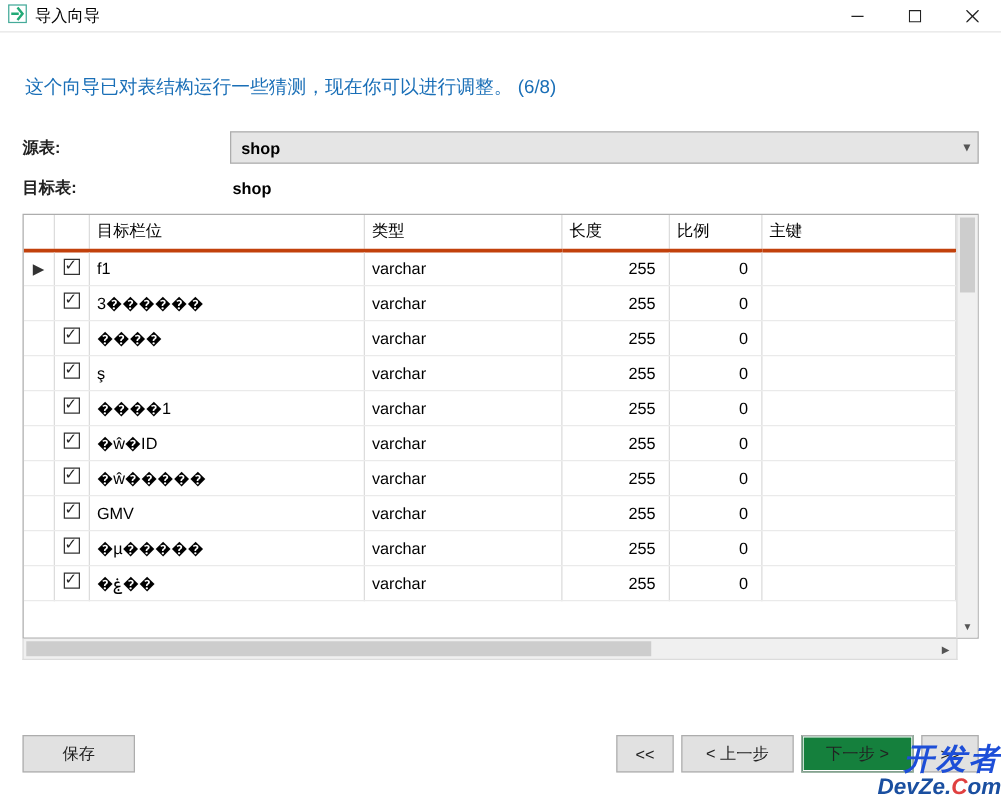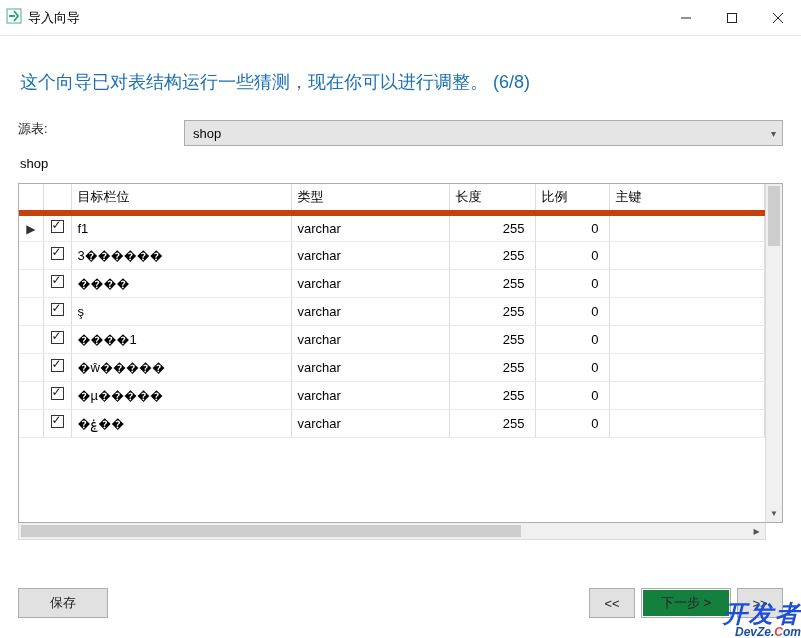--- a/index.html
+++ b/index.html
@@ -1,42 +1,42 @@
 <!DOCTYPE html>
 <html><head>
 <meta charset="utf-8">
 <style>
 * { box-sizing: border-box; margin: 0; padding: 0; }
 body { font-family: "Microsoft YaHei", "Segoe UI", sans-serif; font-size: 13px; background: #fff; width: 801px; height: 638px; overflow: hidden; position: relative; }
 
-.titlebar { height: 36px; display: flex; align-items: center; justify-content: space-between; border-bottom: 1px solid #e5e5e5; padding-left: 6px; }
+.titlebar { height: 26px; display: flex; align-items: center; justify-content: space-between; border-bottom: 1px solid #e5e5e5; padding-left: 6px; }
 .titlebar .left { display: flex; align-items: center; gap: 6px; }
 .titlebar .wincontrols { display: flex; }
 .titlebar .wincontrols div { width: 46px; height: 32px; display: flex; align-items: center; justify-content: center; color: #333; }
 
-.wizard-text { color: #1a6fb7; font-size: 18px; padding: 34px 13px 0 20px; }
+.wizard-text { color: #1a6fb7; font-size: 15px; padding: 34px 13px 0 20px; }
 
 .form-area { padding: 26px 18px 0 18px; }
-.form-row { display: flex; margin-bottom: 10px; }
+.form-row { display: flex; align-items: center; margin-bottom: 10px; font-weight: bold; }
 .form-row .lbl { width: 166px; color: #222; }
 .form-row .select { flex: 1; height: 26px; border: 1px solid #adadad; background: #e5e5e5; display: flex; align-items: center; justify-content: space-between; padding: 0 6px 0 8px; }
 .form-row .select .arrow { font-size: 10px; color: #555; }
 .form-row .static { flex: 1; padding-left: 2px; }
 
 .grid-wrap { margin: 12px 18px 0 18px; border: 1px solid #adadad; height: 340px; display: flex; }
 .grid-body { flex: 1; overflow: hidden; position: relative; }
 .scrollbar-v { width: 17px; background: #f0f0f0; border-left: 1px solid #dcdcdc; position: relative; }
 .scrollbar-v .thumb { position: absolute; top: 2px; left: 2px; right: 2px; height: 60px; background: #cdcdcd; }
 .scrollbar-v .arrow { position: absolute; left: 0; right: 0; height: 17px; display: flex; align-items: center; justify-content: center; font-size: 8px; color: #555; }
 .scrollbar-v .arrow.up { top: 0; }
 .scrollbar-v .arrow.down { bottom: 0; }
 
 .grid { border-collapse: collapse; width: 100%; table-layout: fixed; }
 .grid th, .grid td { border-right: 1px solid #dcdcdc; border-bottom: 1px solid #eaeaea; padding: 4px 6px; text-align: left; font-weight: normal; height: 28px; overflow: hidden; white-space: nowrap; }
-.grid th { background: #fff; border-bottom: 6px solid #c2410c; }
+.grid th { background: #fff; border-bottom: 3px solid #c2410c; }
 .grid .col-indicator { width: 24px; text-align: center; }
 .grid .col-check { width: 28px; text-align: center; }
 .grid .col-name { width: 220px; }
 .grid .col-type { width: 158px; }
 .grid .col-len { width: 86px; text-align: right; padding-right: 10px; }
 .grid .col-scale { width: 74px; text-align: right; padding-right: 10px; }
 .grid .col-pk { width: auto; }
 .grid th.col-len, .grid th.col-scale { text-align: left; }
 .chk { display: inline-block; width: 13px; height: 13px; border: 1px solid #333; position: relative; }
 .chk.on::after { content: "✓"; position: absolute; top: -3px; left: 0; font-size: 12px; color: #222; }
@@ -49,21 +49,21 @@
 .bottom-scroll .arrow.r { right: 0; }
 
 .button-row { position: absolute; bottom: 20px; left: 18px; right: 18px; display: flex; justify-content: space-between; align-items: center; }
 .button-row .right { display: flex; gap: 6px; }
 .btn { min-width: 90px; height: 30px; border: 1px solid #adadad; background: #e1e1e1; display: flex; align-items: center; justify-content: center; padding: 4px 14px; color: #222; }
 .btn.small { min-width: 46px; }
 .btn.primary { background: #15803d; box-shadow: inset 0 0 0 1px #fff; }
 
 .watermark { position: absolute; right: 0; bottom: 0; font-family: "Arial", sans-serif; font-style: italic; font-weight: bold; text-align: right; line-height: 1; pointer-events: none; }
 .watermark .line1 { font-size: 24px; color: #1d4ed8; letter-spacing: 2px; }
-.watermark .line2 { font-size: 12px; color: #1a4fa0; }
+.watermark .line2 { font-size: 18px; color: #1a4fa0; }
 .watermark .line2 .c { color: #e04040; }
 </style>
 </head>
 <body>
 
 <div class="titlebar">
   <div class="left">
     <span>
       <svg width="16" height="16" viewBox="0 0 16 16">
         <rect x="1" y="1" width="14" height="14" fill="#fff" stroke="#4a9" stroke-width="1"></rect>
@@ -97,20 +97,21 @@
 
 <div class="form-area">
   <div class="form-row">
     <div class="lbl">源表:</div>
     <div class="select">
       <span>shop</span>
       <span class="arrow">▾</span>
     </div>
   </div>
   <div class="form-row">
+    <div class="lbl">目标表:</div>
     <div class="static">shop</div>
   </div>
 </div>
 
 <div class="grid-wrap">
   <div class="grid-body">
     <table class="grid">
       <thead>
         <tr>
           <th class="col-indicator"></th>
@@ -164,21 +165,39 @@
             <td class="col-check"><span class="chk on"></span></td>
             <td class="col-name">����1</td>
             <td class="col-type">varchar</td>
             <td class="col-len">255</td>
             <td class="col-scale">0</td>
             <td class="col-pk"></td>
           </tr>
           <tr>
             <td class="col-indicator"><span class="row-indicator"></span></td>
             <td class="col-check"><span class="chk on"></span></td>
+            <td class="col-name">�ŵ�ID</td>
+            <td class="col-type">varchar</td>
+            <td class="col-len">255</td>
+            <td class="col-scale">0</td>
+            <td class="col-pk"></td>
+          </tr>
+          <tr>
+            <td class="col-indicator"><span class="row-indicator"></span></td>
+            <td class="col-check"><span class="chk on"></span></td>
             <td class="col-name">�ŵ�����</td>
+            <td class="col-type">varchar</td>
+            <td class="col-len">255</td>
+            <td class="col-scale">0</td>
+            <td class="col-pk"></td>
+          </tr>
+          <tr>
+            <td class="col-indicator"><span class="row-indicator"></span></td>
+            <td class="col-check"><span class="chk on"></span></td>
+            <td class="col-name">GMV</td>
             <td class="col-type">varchar</td>
             <td class="col-len">255</td>
             <td class="col-scale">0</td>
             <td class="col-pk"></td>
           </tr>
           <tr>
             <td class="col-indicator"><span class="row-indicator"></span></td>
             <td class="col-check"><span class="chk on"></span></td>
             <td class="col-name">�µ�����</td>
             <td class="col-type">varchar</td>
@@ -207,20 +226,21 @@
 <div class="bottom-scroll">
   <div class="arrow l">◀</div>
   <div class="thumb"></div>
   <div class="arrow r">▶</div>
 </div>
 
 <div class="button-row">
   <div class="btn">保存</div>
   <div class="right">
     <div class="btn small">&lt;&lt;</div>
+    <div class="btn">&lt; 上一步</div>
     <div class="btn primary">下一步 &gt;</div>
     <div class="btn small">&gt;&gt;</div>
   </div>
 </div>
 
 <div class="watermark">
   <div class="line1">开发者</div>
   <div class="line2"><span>DevZe.</span><span class="c">C</span><span>om</span></div>
 </div>
 

